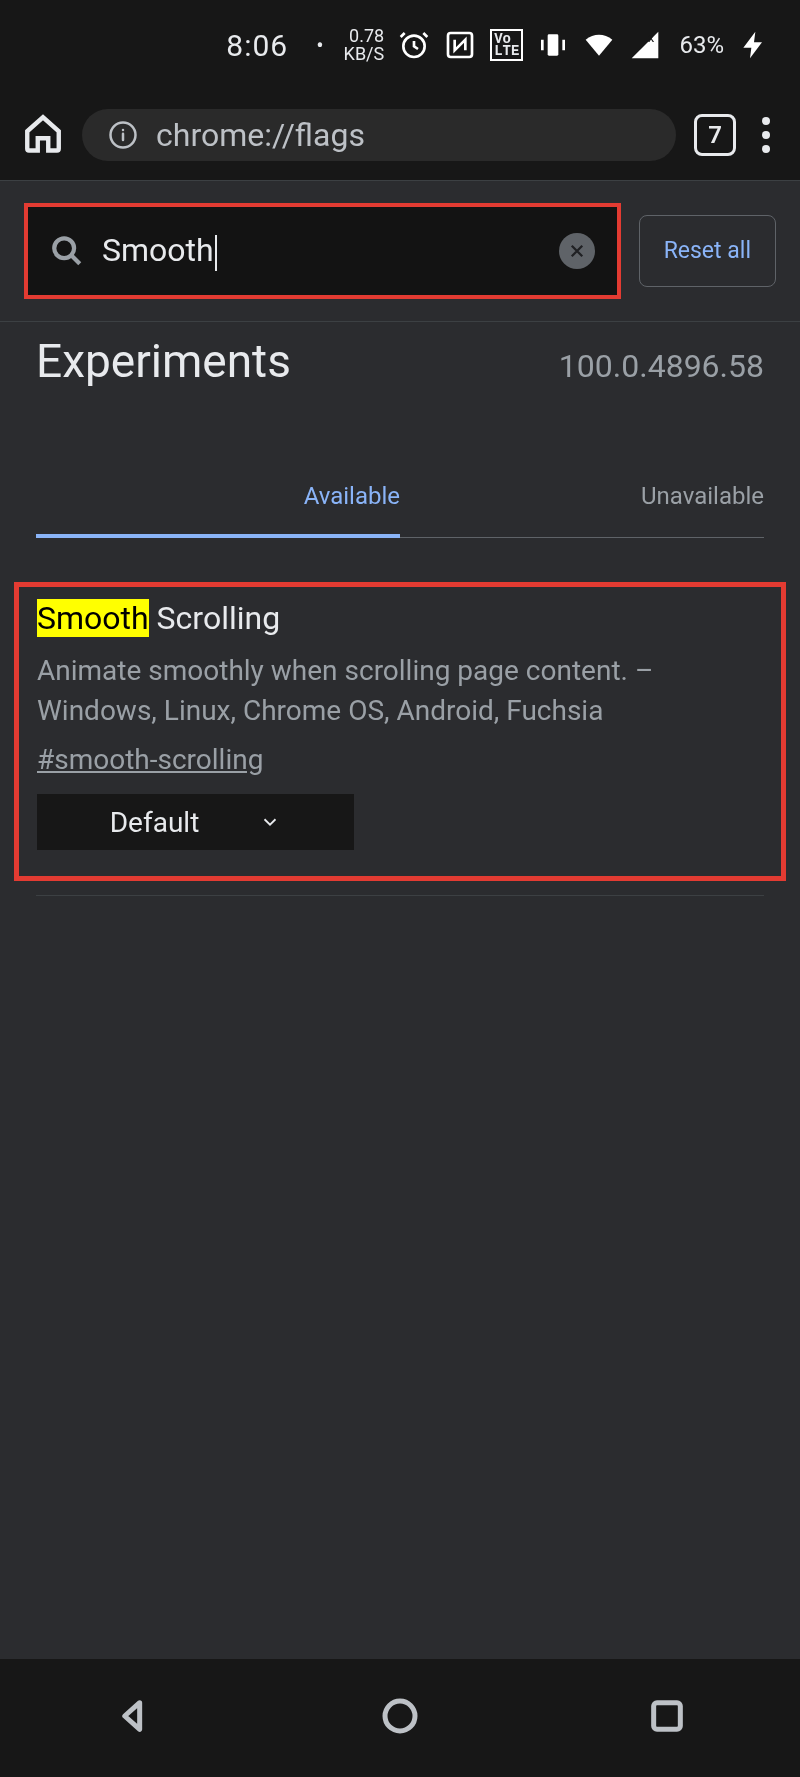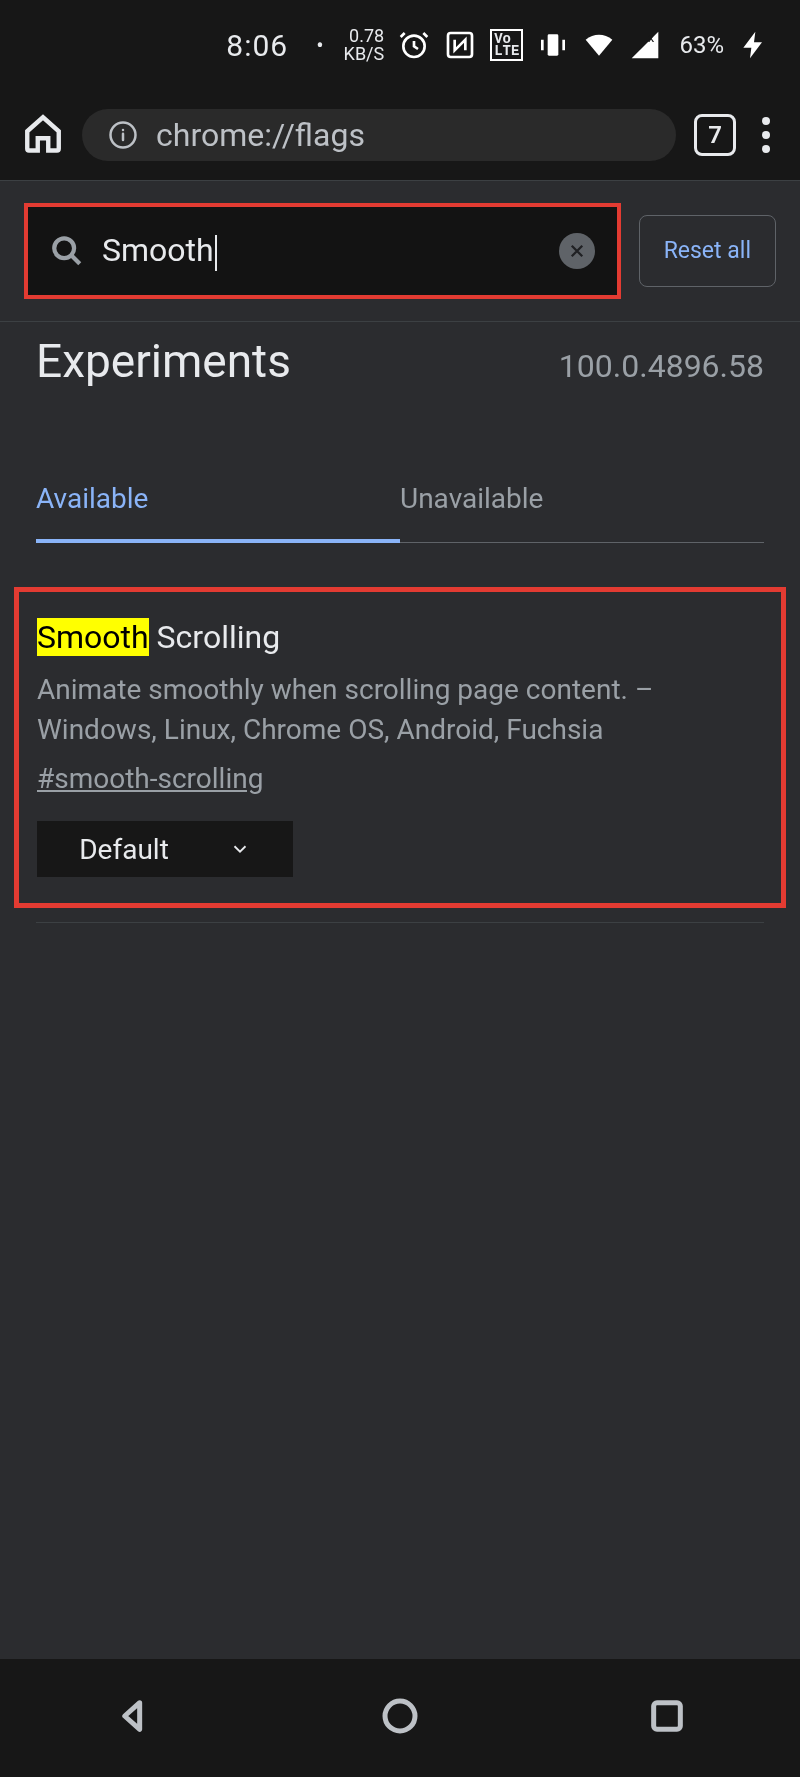--- a/index.html
+++ b/index.html
@@ -35,29 +35,29 @@
   .search-box .cursor { display:inline-block; width:2px; height:36px; background:#e8eaed; vertical-align:middle; margin-left:1px; }
   .search-box .clear { width: 36px; height: 36px; background: #5f6368; border-radius: 50%; display: flex; align-items: center; justify-content: center; }
   .search-box .clear svg { width: 18px; height: 18px; stroke: #202124; stroke-width: 3; }
   .reset-btn { border: 1px solid #5f6368; border-radius: 8px; padding: 18px 24px; font-size: 23px; color: #8ab4f8; text-align: center; line-height: 34px; }
   
   .page-head { display: flex; align-items: baseline; justify-content: space-between; padding: 12px 36px 40px 36px; border-top: 1px solid #3c4043; }
   .page-head h1 { font-size: 46px; font-weight: 400; }
   .page-head .ver { font-size: 32px; color: #9aa0a6; }
   
   .tabs { display: flex; margin: 30px 36px 0 36px; border-bottom: 1px solid #5f6368; }
-  .tab { flex: 1; text-align: left; padding: 24px 0; font-size: 28px; color: #9aa0a6; }
+  .tab { flex: 1; text-align: right; padding: 24px 0; font-size: 24px; color: #9aa0a6; }
   .tab.active { color: #8ab4f8; border-bottom: 4px solid #8ab4f8; margin-bottom: -1px; }
   
-  .flag-card-wrap { margin: 44px 14px 0 14px; border: 5px solid #e33b32; padding: 26px 18px 26px 18px; }
+  .flag-card-wrap { margin: 44px 14px 0 14px; border: 5px solid #e33b32; padding: 12px 18px 26px 18px; }
   .flag-title { font-size: 32px; margin-bottom: 14px; }
   .flag-title .hl { background: #ffff00; color: #000; }
   .flag-desc { font-size: 28px; color: #9aa0a6; line-height: 40px; margin-bottom: 12px; }
   .flag-anchor { font-size: 28px; color: #9aa0a6; text-decoration: underline; }
-  .flag-select { margin-top: 26px; background: #171717; width: 256px; height: 56px; display: flex; align-items: center; justify-content: center; gap: 60px; font-size: 28px; }
+  .flag-select { margin-top: 18px; background: #171717; width: 317px; height: 56px; display: flex; align-items: center; justify-content: center; gap: 60px; font-size: 28px; }
   .flag-select svg { width: 22px; height: 22px; stroke: #e8eaed; stroke-width: 2; fill: none; }
   .card-divider { height:1px; background:#3c4043; margin: 14px 36px 0 36px; }
   
   
   .nav-bar { position: absolute; bottom: 0; left: 0; right: 0; height: 118px; background: #171717; display: flex; align-items: center; justify-content: space-around; }
   .nav-bar svg { width: 40px; height: 40px; fill: none; stroke: #bdc1c6; stroke-width: 3; }
 </style>
 </head>
 <body>
 

